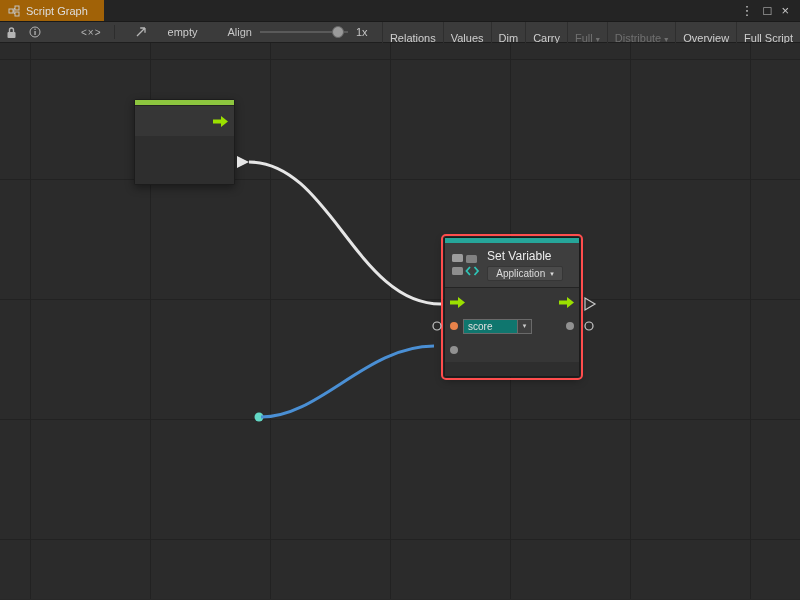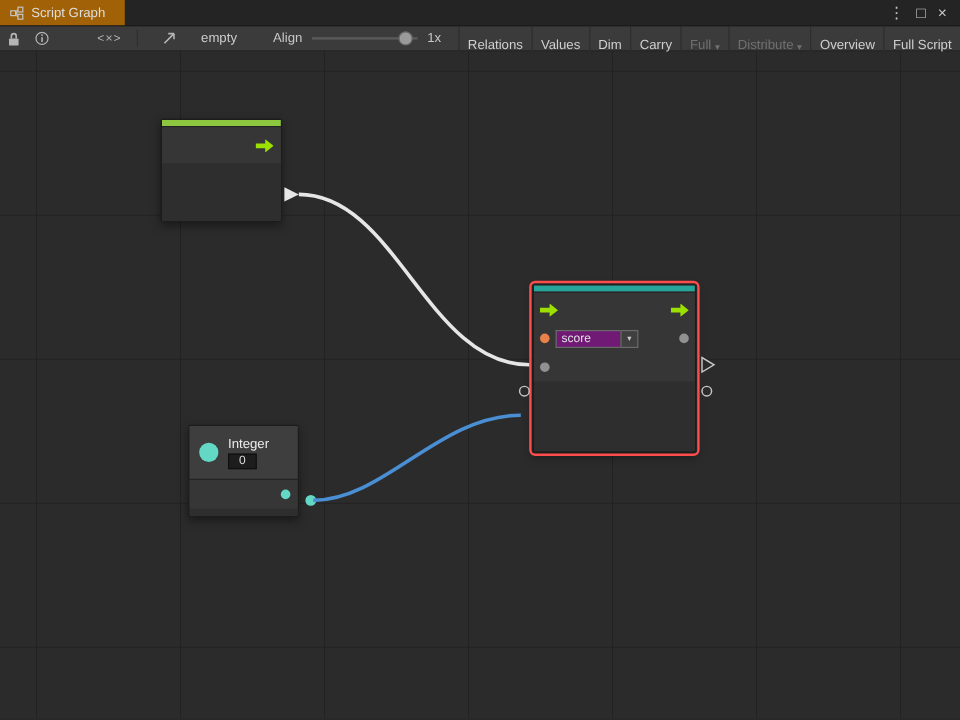--- a/index.html
+++ b/index.html
@@ -80,21 +80,21 @@
   .scope-dd .caret { font-size:7px; }
   .port-row { height:24px; display:flex; align-items:center; gap:5px; padding:0 5px; }
   .spacer { flex:1; }
   .dot { width:8px; height:8px; border-radius:50%; }
   .dot-orange { background:var(--value-port-orange,#e8824a); }
   .dot-gray { background:#919191; }
   .dot-teal { background:var(--value-port-teal,#63d8c5); }
   .flow-arrow { display:inline-flex; }
   .flow-arrow path { fill:var(--flow-port,#9be000); }
   .combo { display:flex; height:15px; }
-  .combo .field { width:54px; background:#701a75; border:1px solid #6a6a6a;
+  .combo .field { width:54px; background:#0f766e; border:1px solid #6a6a6a;
     border-right:none; font-size:10px; color:#e0e0e0; padding:1px 0 0 4px; }
   .combo .btn { width:15px; background:#3f3f3f; border:1px solid #6a6a6a;
     display:flex; align-items:center; justify-content:center;
     font-size:7px; color:#cccccc; }
 
   #node-integer { left:157px; top:311px; width:92px; height:77px; }
   #node-integer .n-header { flex:0 0 44px; gap:8px; padding:0 8px; }
   #node-integer .n-body { flex:0 0 24px; display:flex; align-items:center;
     justify-content:flex-end; padding-right:6px; }
   .int-circle { width:16px; height:16px; border-radius:50%;
@@ -197,20 +197,38 @@
         <svg width="15" height="11" viewBox="0 0 15 11">
             <path d="M0 3.5 H8 V0 L15 5.5 L8 11 V7.5 H0 Z"></path>
           </svg>
       </span>
     </div>
     <div class="n-footer"></div>
   </div>
 
   <div class="node" id="node-setvar">
     <div class="strip strip-teal"></div>
+    <div class="n-header">
+      <span class="tb-icon">
+        <svg width="30" height="25" viewBox="0 0 30 25">
+          <rect x="1" y="1" width="11" height="8" rx="1.5" fill="#9c9c9c"></rect>
+          <rect x="15" y="2" width="11" height="8" rx="1.5" fill="#818181"></rect>
+          <rect x="1" y="14" width="11" height="8" rx="1.5" fill="#8e8e8e"></rect>
+          <path d="M19 14 L15.5 18 L19 22" stroke="#2ec4b6" stroke-width="1.8" fill="none"></path>
+          <path d="M23.5 14 L27 18 L23.5 22" stroke="#2ec4b6" stroke-width="1.8" fill="none"></path>
+        </svg>
+      </span>
+      <span class="hcol">
+        <span class="n-title">Set Variable</span>
+        <span class="scope-dd">
+          <span>Application</span>
+          <span class="caret">▾</span>
+        </span>
+      </span>
+    </div>
     <div class="n-div"></div>
     <div class="n-body">
       <div class="port-row">
         <span class="flow-arrow">
           <svg width="15" height="11" viewBox="0 0 15 11">
               <path d="M0 3.5 H8 V0 L15 5.5 L8 11 V7.5 H0 Z"></path>
             </svg>
         </span>
         <span class="spacer"></span>
         <span class="flow-arrow">
@@ -228,34 +246,20 @@
         <span class="spacer"></span>
         <span class="dot dot-gray"></span>
       </div>
       <div class="port-row">
         <span class="dot dot-gray"></span>
       </div>
     </div>
     <div class="n-footer"></div>
   </div>
 
-  <div class="node" id="node-integer">
-    <div class="n-header">
-      <span class="int-circle"></span>
-      <span class="hcol">
-        <span class="n-title" style="font-size:11px">Integer</span>
-        <span class="value-box">0</span>
-      </span>
-    </div>
-    <div class="n-div"></div>
-    <div class="n-body">
-      <span class="dot dot-teal"></span>
-    </div>
-    <div class="n-footer"></div>
-  </div>
 
   <svg class="wires">
     <polygon points="237,113 249,119 237,125" fill="var(--wire-white,#e6e6e6)"></polygon>
     <path class="wire wire-white" d="M249,119 C330,119 356,261 441,261"></path>
     <circle cx="259" cy="374" r="4.5" fill="var(--value-port-teal,#63d8c5)"></circle>
     <path class="wire wire-blue" d="M261,374 C320,374 366,303 434,303"></path>
     <circle cx="437" cy="283" r="4" fill="none" stroke="#c8c8c8" stroke-width="1.2"></circle>
     <polygon points="585,255 585,267 595,261" fill="none" stroke="#c8c8c8" stroke-width="1.2"></polygon>
     <circle cx="589" cy="283" r="4" fill="none" stroke="#c8c8c8" stroke-width="1.2"></circle>
   </svg>

